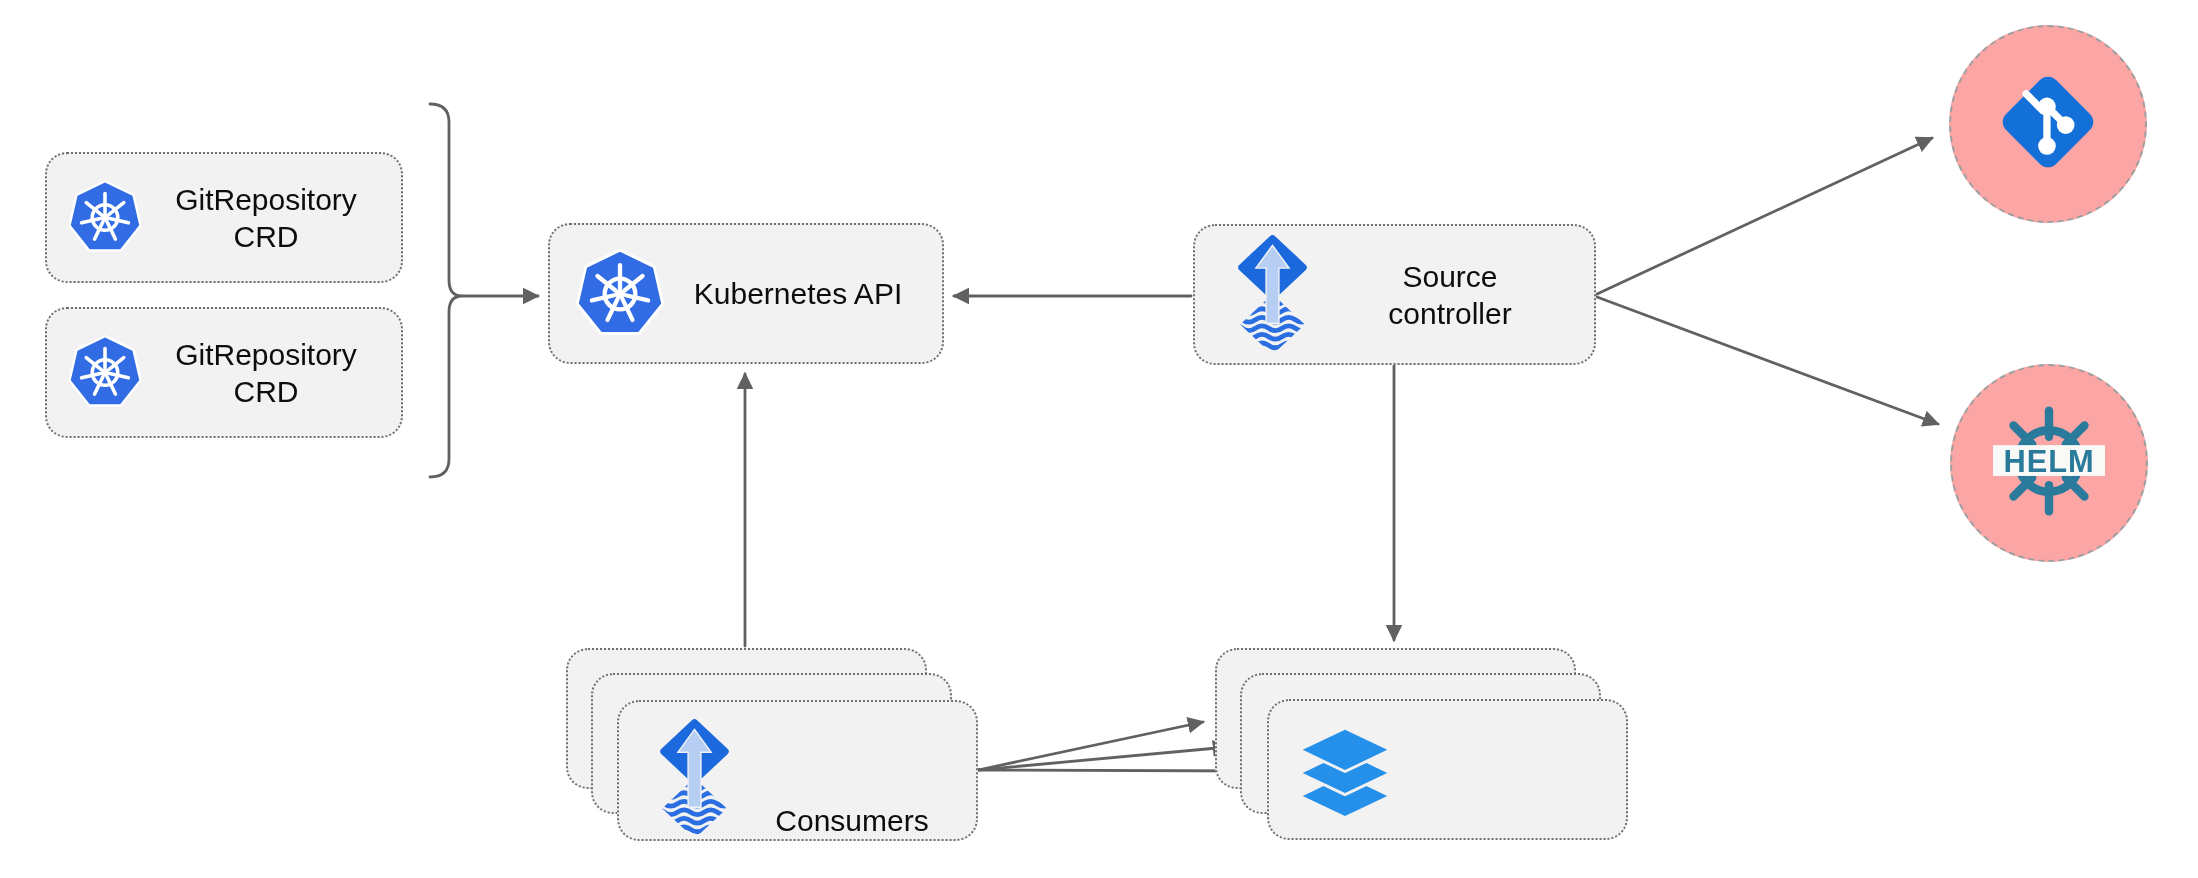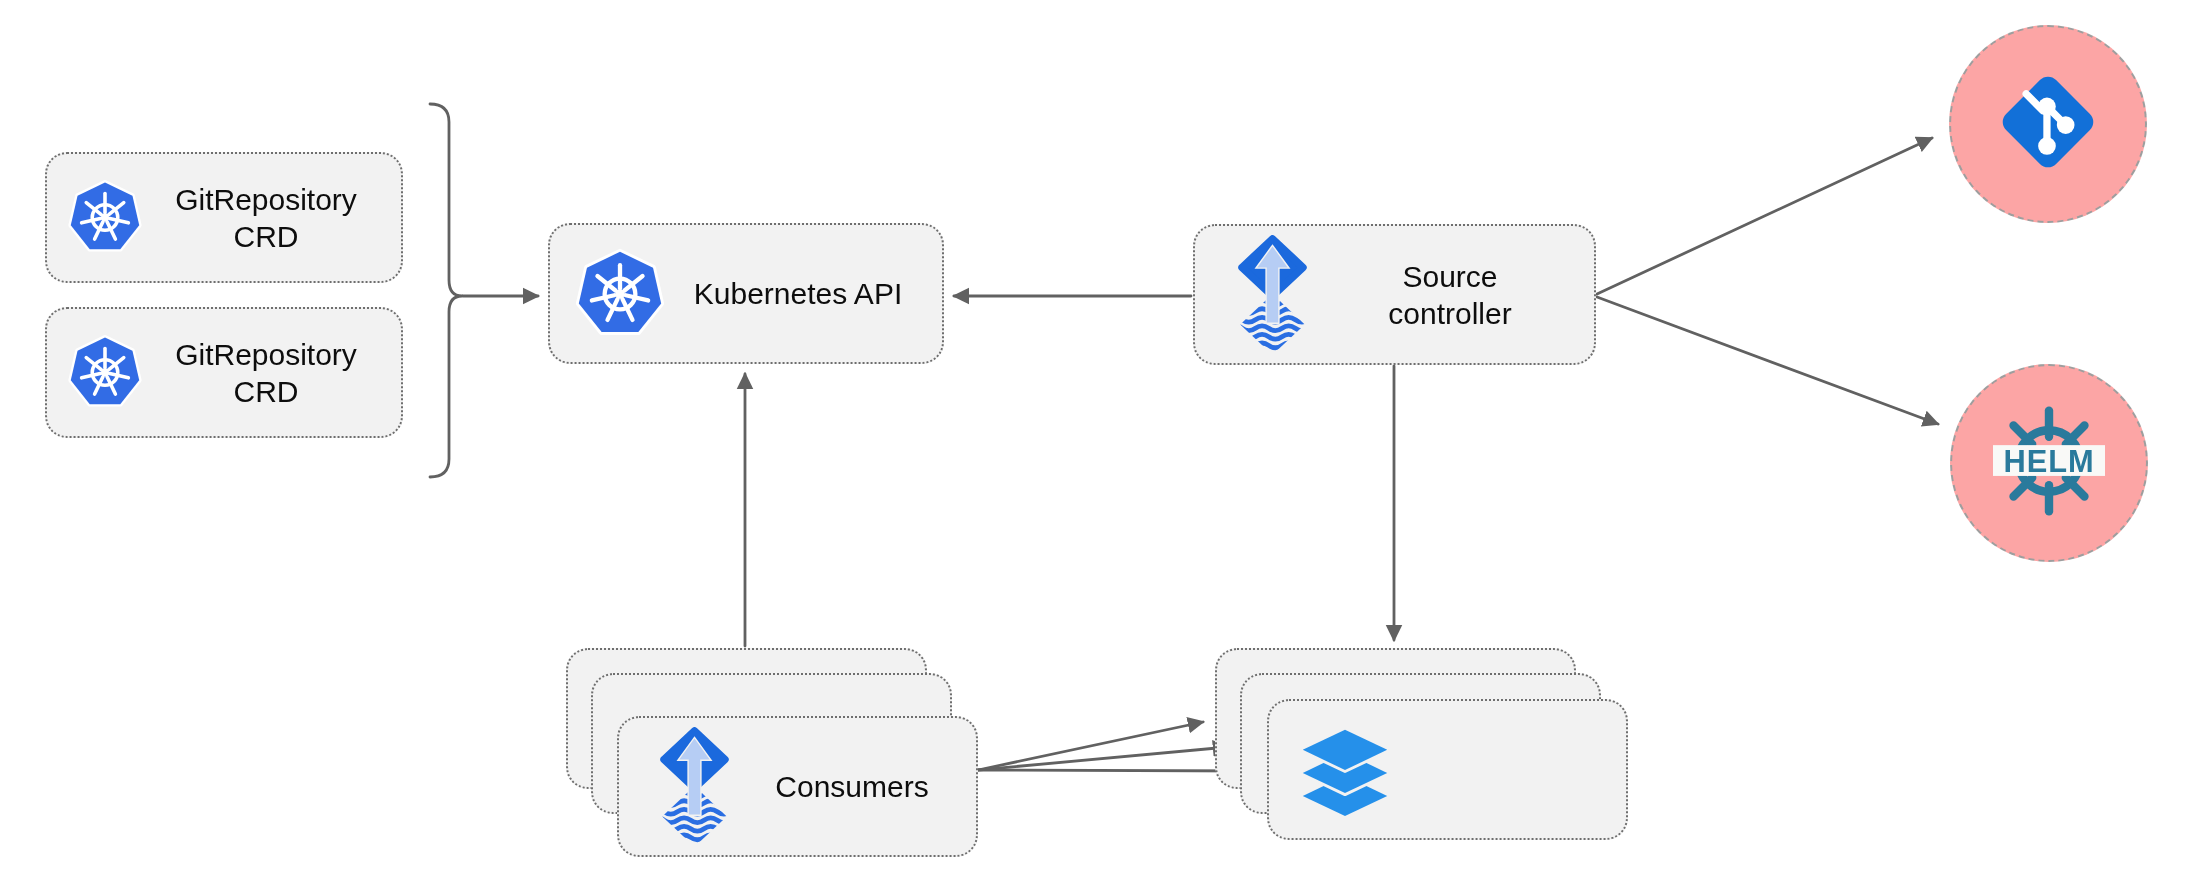--- a/index.html
+++ b/index.html
@@ -144,21 +144,21 @@
           <line x1="45.3" y1="48.3" x2="26.5" y2="33.3"></line>
         </g>
         <circle cx="50" cy="52" r="5" fill="#ffffff"></circle>
       </svg>
     </span>
     <span class="node-label">Kubernetes API</span>
   </div>
 
   <div class="node stack-box" style="left:566px; top:648px; width:361px; height:141px;"></div>
   <div class="node stack-box" style="left:591px; top:673px; width:361px; height:141px;"></div>
-  <div class="node" style="left:617px; top:716px; width:361px; height:141px; padding-left:28px;">
+  <div class="node" style="left:617px; top:700px; width:361px; height:141px; padding-left:28px;align-items:flex-end;">
     <span class="icon">
       <svg width="95" height="120" viewBox="0 0 100 126">
         <defs>
           <clipPath id="fluxWaves2">
               <polygon points="50,62 84,94 50,126 16,94"></polygon>
             </clipPath>
         </defs>
         <polygon points="50,4 82,34 50,64 18,34" fill="#1b69dd" stroke="#1b69dd" stroke-width="8" stroke-linejoin="round"></polygon>
         <g clip-path="url(#fluxWaves2)" stroke="#2a6ee2" stroke-width="5" fill="none">
           <path d="M4,62 q7,-5 14,0 t14,0 t14,0 t14,0 t14,0 t14,0 t14,0"></path>

